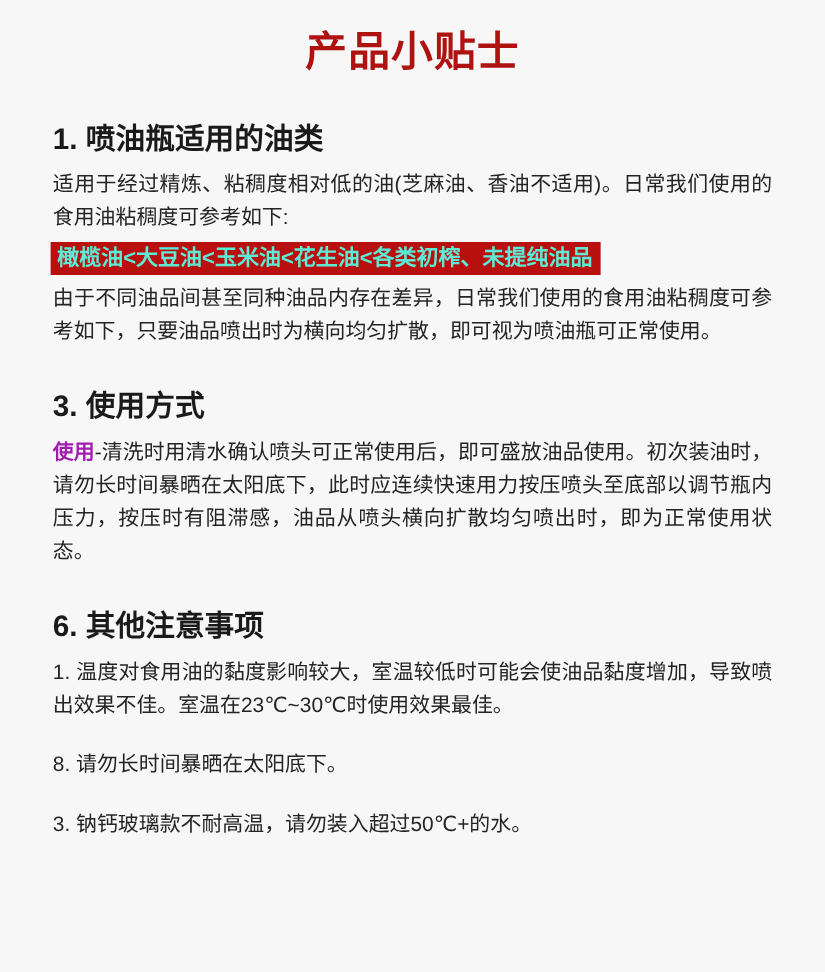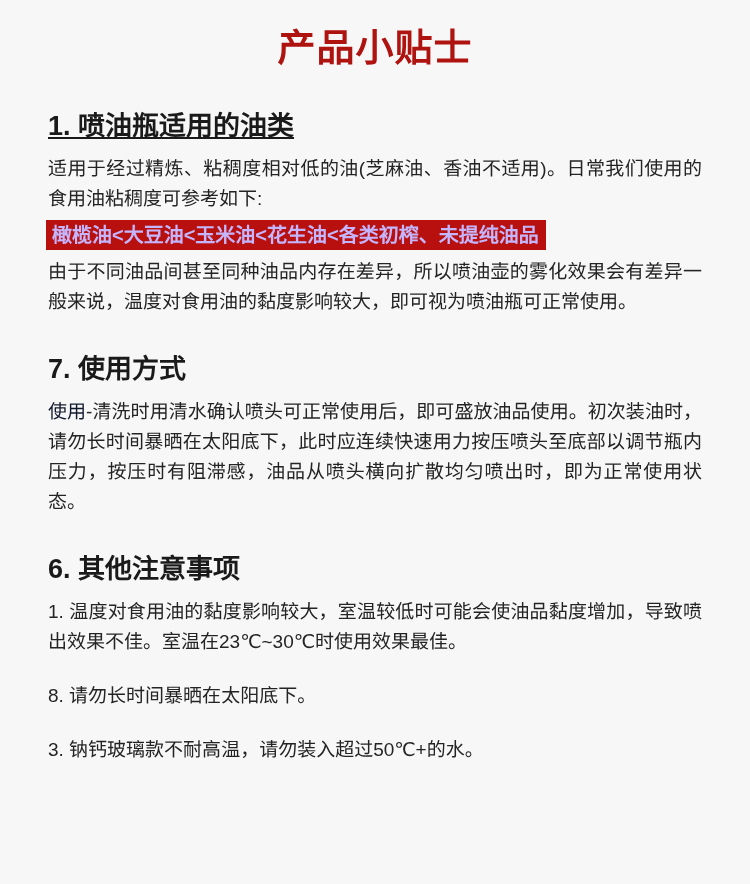--- a/index.html
+++ b/index.html
@@ -27,65 +27,65 @@
     letter-spacing: 1px;
   }
   .section { margin: 0; }
   .section-heading {
     margin: 36px 0 12px 0;
     font-size: 27px;
     line-height: 32px;
     font-weight: bold;
     color: #1a1a1a;
   }
-  .section:first-of-type .section-heading { margin-top: 0; text-decoration: underline; }
+  .section:first-of-type .section-heading { margin-top: 0; }
   .body-text {
     margin: 0 0 6px 0;
     font-size: 19px;
     line-height: 30px;
     color: #242424;
     text-align: justify;
   }
   .highlight-row { margin: 2px 0 7px 0; }
   .highlight {
     display: inline-block;
     background: #b8100f;
-    color: #c4b5fd;
+    color: #5eead4;
     font-weight: bold;
     font-size: 20px;
     line-height: 24px;
     padding: 3px 7px 3px 6px;
     margin-left: -2px;
   }
   .lead-word {
-    color: #0f172a;
-    font-weight: normal;
+    color: #a21caf;
+    font-weight: bold;
   }
   .usage-para { margin-bottom: 16px; }
   .note-item { margin-bottom: 24px; }
   .note-item:last-child { margin-bottom: 0; }
 </style>
 </head>
 <body>
 
 <div class="page">
 
   <h1 class="page-title">产品小贴士</h1>
 
   <section class="section">
     <h2 class="section-heading">1. 喷油瓶适用的油类</h2>
     <p class="body-text">适用于经过精炼、粘稠度相对低的油(芝麻油、香油不适用)。日常我们使用的食用油粘稠度可参考如下:</p>
     <div class="highlight-row">
       <span class="highlight">橄榄油&lt;大豆油&lt;玉米油&lt;花生油&lt;各类初榨、未提纯油品</span>
     </div>
-    <p class="body-text">由于不同油品间甚至同种油品内存在差异，所以喷油壶的雾化效果会有差异一般来说，温度对食用油的黏度影响较大，即可视为喷油瓶可正常使用。</p>
+    <p class="body-text">由于不同油品间甚至同种油品内存在差异，日常我们使用的食用油粘稠度可参考如下，只要油品喷出时为横向均匀扩散，即可视为喷油瓶可正常使用。</p>
   </section>
 
   <section class="section">
-    <h2 class="section-heading">7. 使用方式</h2>
+    <h2 class="section-heading">3. 使用方式</h2>
     <p class="body-text usage-para"><span class="lead-word">使用</span><span>-清洗时用清水确认喷头可正常使用后，即可盛放油品使用。初次装油时，请勿长时间暴晒在太阳底下，此时应连续快速用力按压喷头至底部以调节瓶内压力，按压时有阻滞感，油品从喷头横向扩散均匀喷出时，即为正常使用状态。</span></p>
   </section>
 
   <section class="section">
     <h2 class="section-heading">6. 其他注意事项</h2>
     <p class="body-text note-item">1. 温度对食用油的黏度影响较大，室温较低时可能会使油品黏度增加，导致喷出效果不佳。室温在23℃~30℃时使用效果最佳。</p>
     <p class="body-text note-item">8. 请勿长时间暴晒在太阳底下。</p>
     <p class="body-text note-item">3. 钠钙玻璃款不耐高温，请勿装入超过50℃+的水。</p>
 
   </section>

